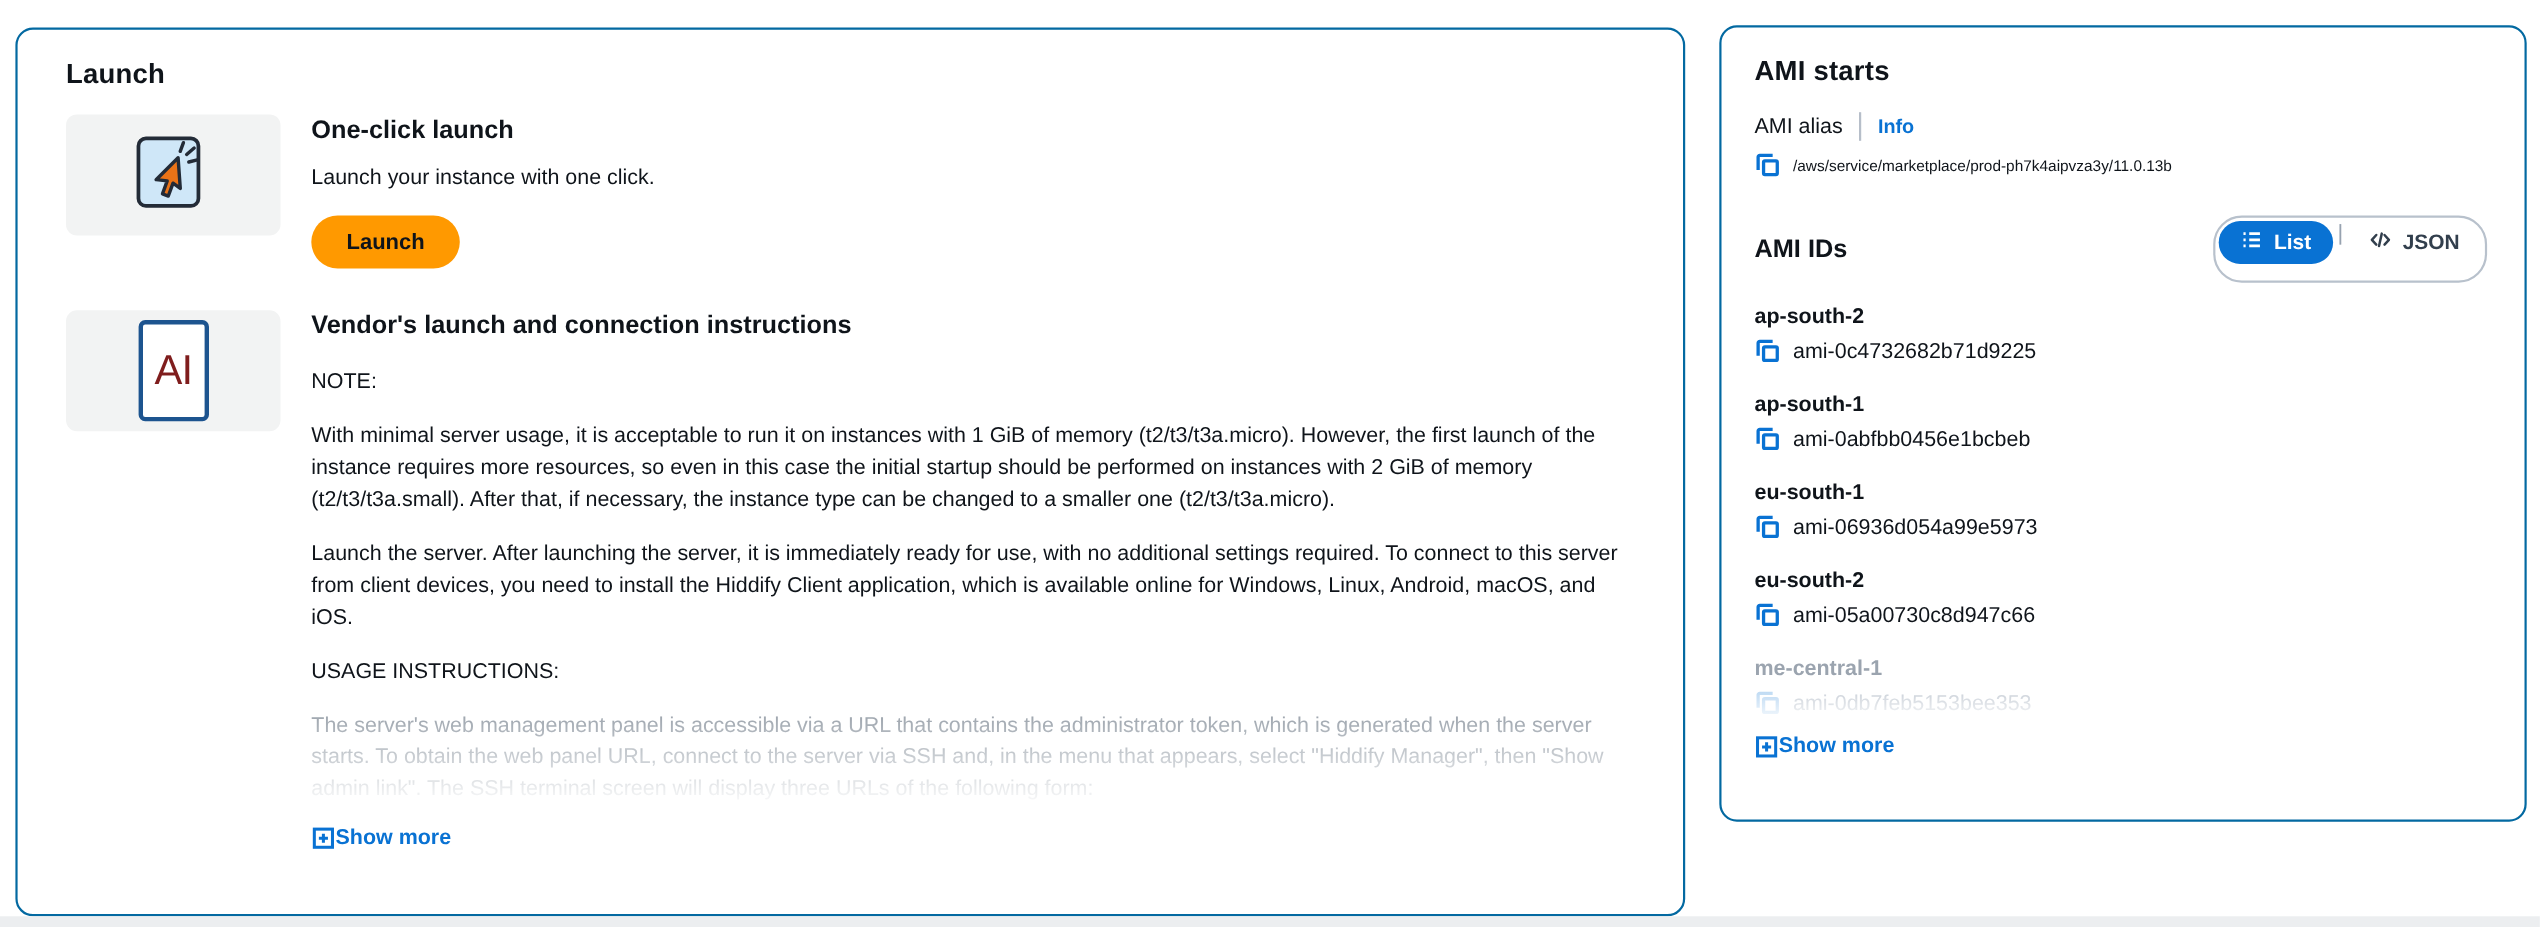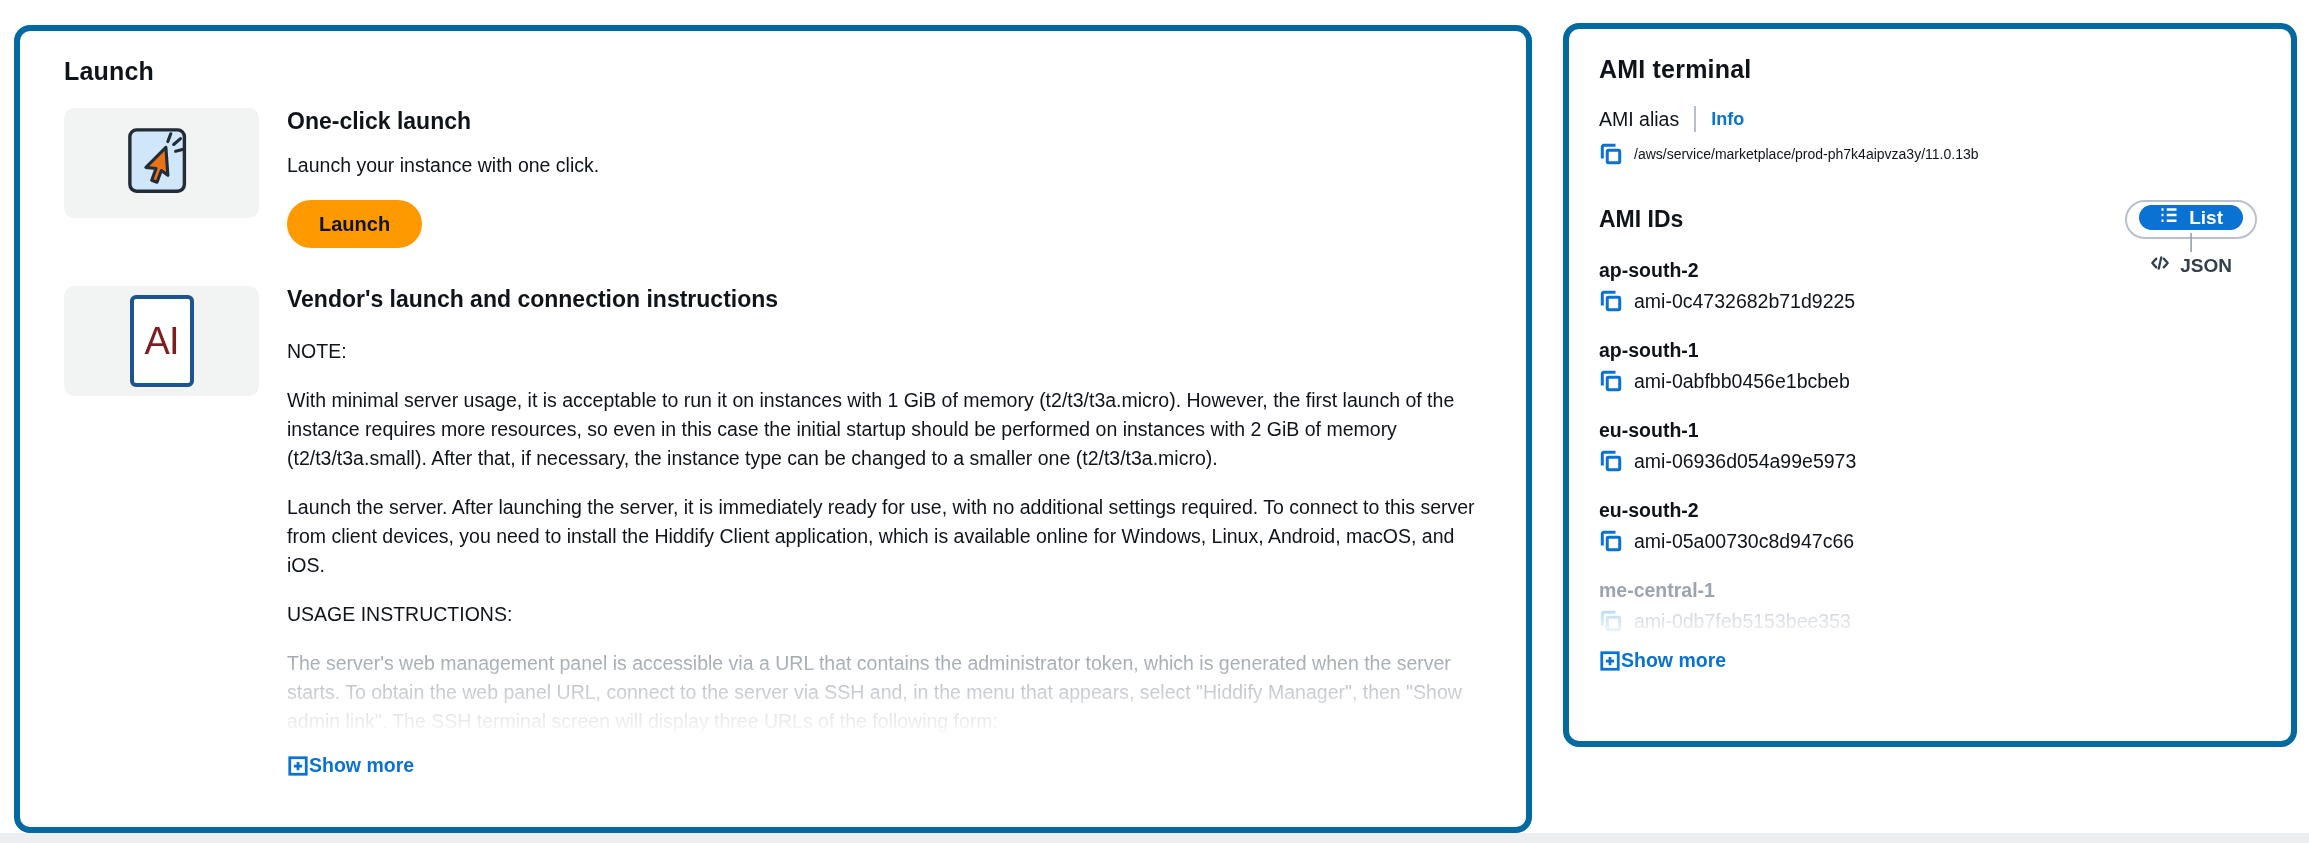--- a/index.html
+++ b/index.html
@@ -5,21 +5,21 @@
   * { box-sizing: border-box; }
   html, body { margin: 0; padding: 0; background: #ffffff; }
   body {
     width: 2309px; height: 843px; position: relative; overflow: hidden;
     font-family: "Liberation Sans", "DejaVu Sans", sans-serif;
     color: #0f141a;
   }
   .page { display: flex; align-items: flex-start; gap: 31px; padding: 25px 12px 0 14px; }
 
   .card {
-    background: #fff; border: 6px solid #0369a1; border-radius: 16px;
+    background: #fff; border: 2px solid #0369a1; border-radius: 16px;
     overflow: hidden; flex-shrink: 0;
   }
   .launch-card { width: 1518px; height: 808px; padding: 26px 44px 30px 44px; }
   .ami-card  { width: 734px; height: 724px; padding: 26px 34px 28px 30px; margin-top: -2px; }
 
   h2.card-title { font-size: 25px; font-weight: 700; margin: 0 0 22px 0; letter-spacing: 0.2px; }
   h3.section-title { font-size: 23px; font-weight: 700; margin: 0 0 22px 0; }
 
   
   .media-row { display: flex; gap: 28px; }
@@ -64,22 +64,22 @@
   .info-link { font-size: 18px; font-weight: 700; color: #0972d3; text-decoration: none; cursor: pointer; }
 
   .copy-row { display: flex; align-items: center; gap: 11px; position: relative; }
   .copy-btn { background: none; border: none; padding: 0; cursor: pointer; line-height: 0; }
   .copy-text { font-size: 14px; color: #0f141a; white-space: nowrap; }
   .alias-row { margin-bottom: 34px; }
 
   .ids-header { display: flex; align-items: center; justify-content: space-between; margin-bottom: 20px; }
   .ids-header h3 { margin: 0; }
   .toggle {
-    display: flex; align-items: center; border: 2px solid #b8c1cc; border-radius: 26px;
-    padding: 3px; height: 39px; background: #fff; flex-direction: column;
+    display: flex; align-items: flex-start; border: 2px solid #b8c1cc; border-radius: 26px;
+    padding: 3px; height: 61px; background: #fff;
   }
   .seg {
     display: flex; align-items: center; gap: 10px; border: none; background: transparent; cursor: pointer;
     font-family: inherit; font-size: 19px; font-weight: 700; color: #323f4d;
     height: 39px; padding: 0 20px; border-radius: 20px;
   }
   .seg.active { background: #0972d3; color: #ffffff; }
   .tdiv { color: #97a2b0; font-size: 20px; margin: 0 4px; }
 
   .region-entry { margin-bottom: 26px; }
@@ -145,21 +145,21 @@
                 <path d="M8 5v6 M5 8h6"></path>
             </svg>
           </span>
           <span>Show more</span>
         </a>
       </div>
     </div>
   </section>
 
   <section class="card ami-card">
-    <h2 class="card-title">AMI terminal</h2>
+    <h2 class="card-title">AMI starts</h2>
 
     <div class="alias-label-row">
       <span class="label-bold">AMI alias</span>
       <span class="vdiv"></span>
       <a class="info-link">Info</a>
     </div>
 
     <div class="copy-row alias-row">
       <button class="copy-btn" title="">
         <svg width="24" height="24" viewBox="0 0 16 16" fill="none" stroke="#0972d3" stroke-width="2">

